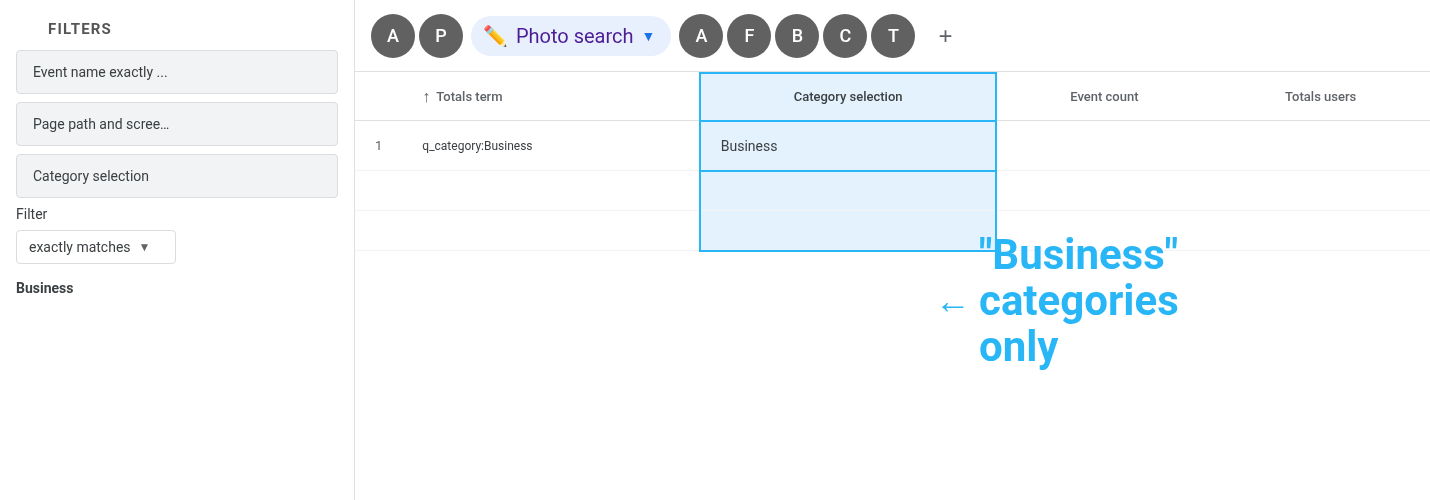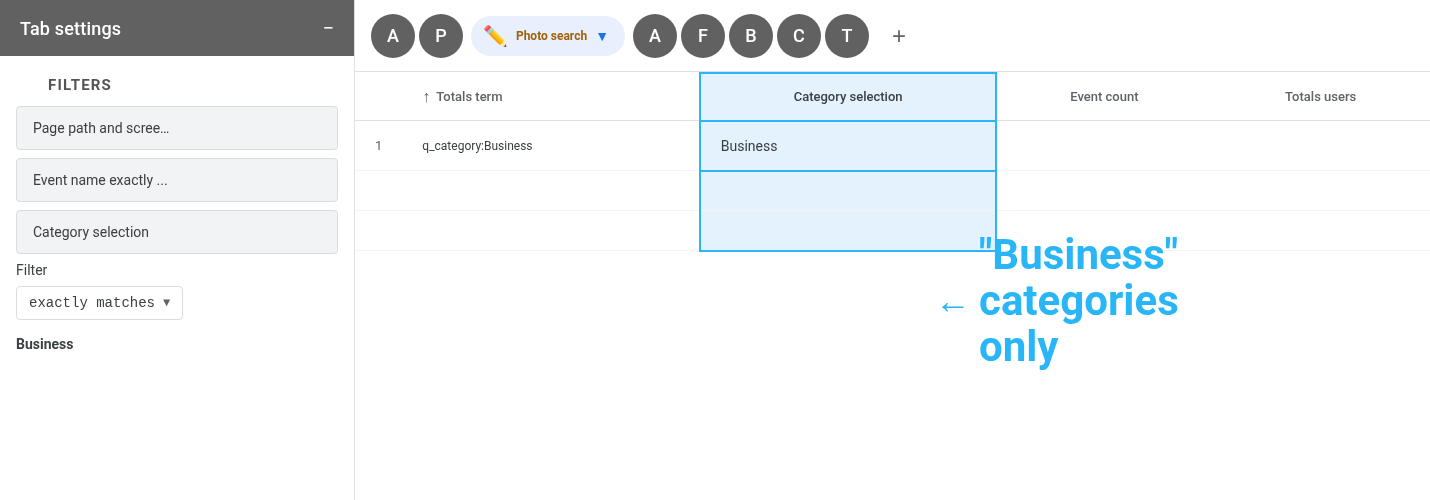--- a/index.html
+++ b/index.html
@@ -70,21 +70,20 @@
     .filter-section-label {
       font-size: 14px;
       color: #3c4043;
       margin: 2px 0 8px 0;
     }
     .filter-dropdown-row {
       display: flex;
       align-items: center;
       gap: 8px;
       margin-bottom: 12px;
-      font-family: Liberation Mono, monospace;
     }
     .filter-dropdown {
       background: #fff;
       border: 1px solid #dadce0;
       border-radius: 4px;
       padding: 8px 12px;
       font-size: 14px;
       color: #3c4043;
       display: flex;
       align-items: center;
@@ -145,23 +144,23 @@
       padding: 8px 16px 8px 12px;
       gap: 8px;
       cursor: pointer;
       margin: 0 4px;
     }
     .tab-active .tab-icon {
       color: #1a73e8;
       font-size: 20px;
     }
     .tab-active .tab-label {
-      font-size: 12px;
-      color: #a16207;
-      font-weight: 700;
+      font-size: 20px;
+      color: #4c1d95;
+      font-weight: 400;
     }
     .tab-active .tab-chevron {
       color: #1a73e8;
       font-size: 14px;
     }
     .tab-add {
       width: 44px;
       height: 44px;
       border-radius: 50%;
       background: transparent;
@@ -268,32 +267,28 @@
     .search-term-header {
       display: flex;
       align-items: center;
       gap: 6px;
     }
   </style>
 </head>
 <body>
 
 <aside class="sidebar">
-  <div class="sidebar-header">
-    <span class="sidebar-header-title">Tab settings</span>
-    <span class="sidebar-header-minus">−</span>
-  </div>
   <div class="sidebar-body">
     <div class="filters-label">FILTERS</div>
 
     <div class="filter-pill">
+      <span>Event name exactly ...</span>
+    </div>
+    <div class="filter-pill">
       <span>Page path and scree…</span>
-    </div>
-    <div class="filter-pill">
-      <span>Event name exactly ...</span>
     </div>
     <div class="filter-pill">
       <span>Category selection</span>
     </div>
 
     <div class="filter-section-label">Filter</div>
 
     <div class="filter-dropdown-row">
       <div class="filter-dropdown">
         <span>exactly matches</span>

